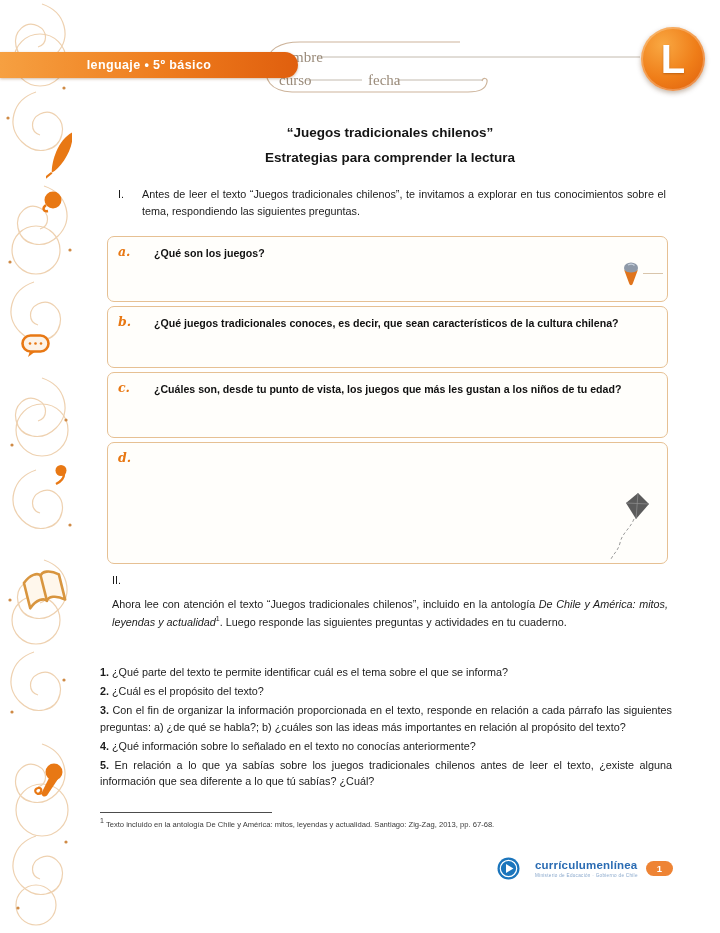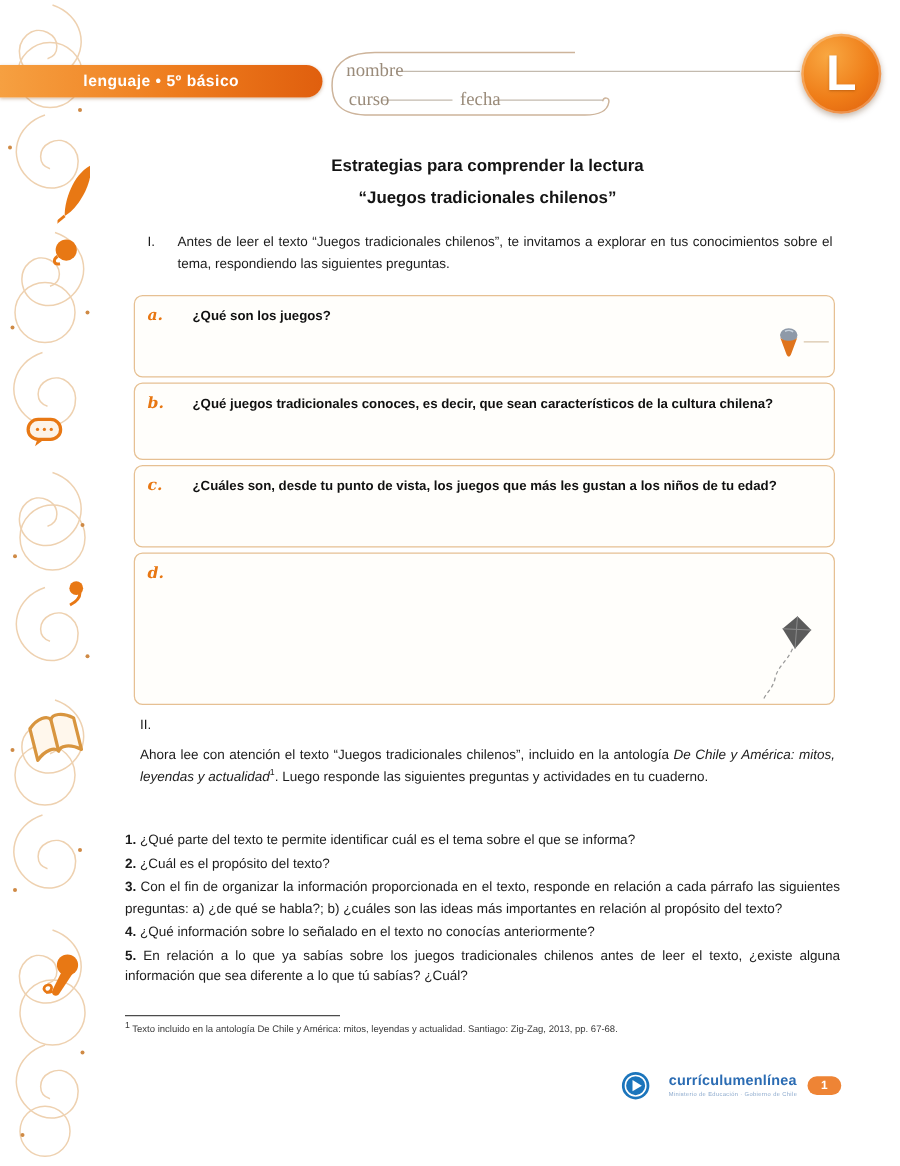--- a/index.html
+++ b/index.html
@@ -5,21 +5,21 @@
   html,body{margin:0;padding:0;background:#ffffff;}
   .page{position:relative;width:720px;height:933px;background:#ffffff;overflow:hidden;
         font-family:"Liberation Sans",sans-serif;color:#1c1c1c;}
   svg{display:block;}
   .abs{position:absolute;}
 
   
   .strip{left:0;top:0;width:84px;height:933px;}
 
   
-  .banner{left:0;top:52px;width:258px;height:26px;
+  .banner{left:0;top:52px;width:298px;height:26px;
           background:linear-gradient(90deg,#f6a041 0%,#ee7c1d 55%,#e05f0e 100%);
           border-radius:0 13px 13px 0;display:flex;align-items:center;justify-content:center;
           color:#fff;font-weight:bold;font-size:12.5px;letter-spacing:.4px;
           box-shadow:0 1px 3px rgba(120,60,0,.35);z-index:5;}
 
   
   .hdr-label{color:#9a8b7a;font-size:15px;z-index:4;font-family:Liberation Serif, serif;}
   .hdr-svg{left:0;top:0;width:720px;height:110px;z-index:3;}
 
   
@@ -161,22 +161,22 @@
   </svg>
   <div class="abs hdr-label" style="left:277px;top:49px">nombre</div>
   <div class="abs hdr-label" style="left:279px;top:72px">curso</div>
   <div class="abs hdr-label" style="left:368px;top:72px">fecha</div>
 
   <div class="abs logo-l">
     <span>L</span>
   </div>
 
   <div class="abs title">
+    <div>“Juegos tradicionales chilenos”</div>
     <div>Estrategias para comprender la lectura</div>
-    <div>“Juegos tradicionales chilenos”</div>
   </div>
 
   <div class="abs sec1 roman">
     <span class="rn">I.</span>
     <span class="rt">Antes de leer el texto “Juegos tradicionales chilenos”, te invitamos a explorar en tus conocimientos sobre el tema, respondiendo las siguientes preguntas.</span>
   </div>
 
   <div class="abs boxes">
 
     <div class="qbox box-a">

